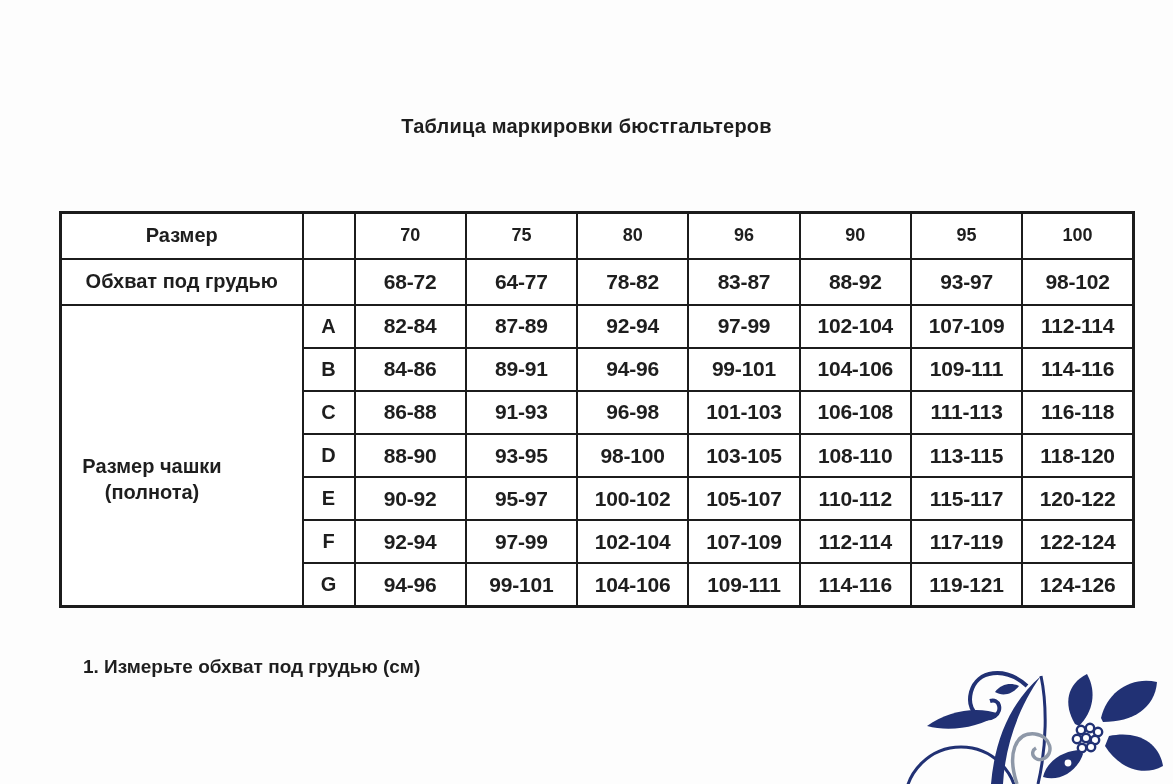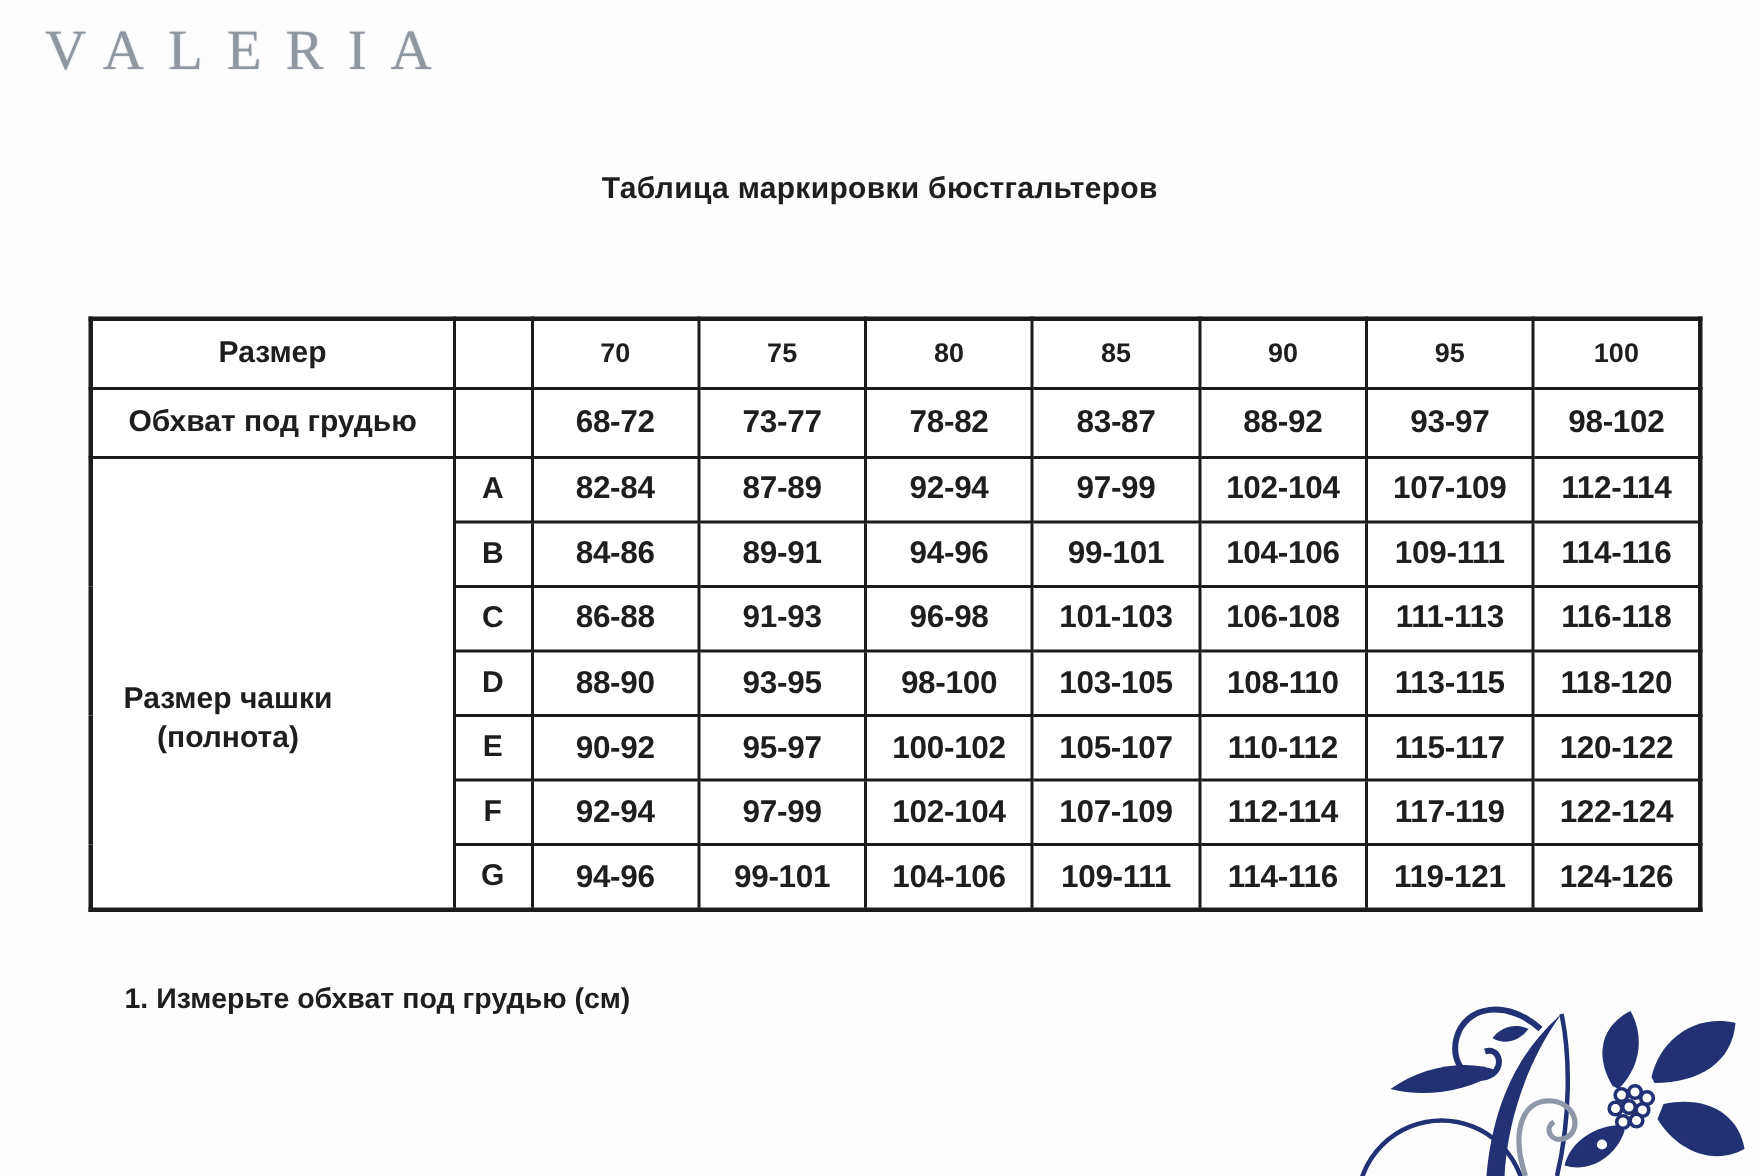--- a/index.html
+++ b/index.html
@@ -47,21 +47,20 @@
   .notes{position:absolute;left:71px;top:656px;}
   .note-line{font-size:19px;font-weight:700;color:#1e1e1e;margin:0 0 25px 12px;}
 
   .ornament{position:absolute;right:0;bottom:0;width:278px;height:124px;}
 </style>
 </head>
 <body>
 
 <div class="canvas">
 
-  <div class="logo">VALERIA</div>
 
   <div class="page-title">Таблица маркировки бюстгальтеров</div>
 
   <table class="size-table">
     <colgroup>
       <col style="width:242px">
         <col style="width:52px">
       <col>
         <col>
         <col>
@@ -70,30 +69,30 @@
         <col>
         <col>
     </colgroup>
     <tbody>
       <tr style="height:46px">
         <td class="cream label-cell">Размер</td>
         <td class="cream"></td>
         <td class="cream size-head">70</td>
         <td class="cream size-head">75</td>
         <td class="cream size-head">80</td>
-        <td class="cream size-head">85</td>
+        <td class="cream size-head">96</td>
         <td class="cream size-head">90</td>
         <td class="cream size-head">95</td>
         <td class="cream size-head">100</td>
       </tr>
       <tr style="height:46px">
         <td class="cream label-cell">Обхват под грудью</td>
         <td></td>
         <td class="val">68-72</td>
-        <td class="val">73-77</td>
+        <td class="val">64-77</td>
         <td class="val">78-82</td>
         <td class="val">83-87</td>
         <td class="val">88-92</td>
         <td class="val">93-97</td>
         <td class="val">98-102</td>
       </tr>
       <tr style="height:43px">
         <td class="cream label-cell" rowspan="7">
           <span class="cup-label">Размер чашки (полнота)</span>
         </td>

